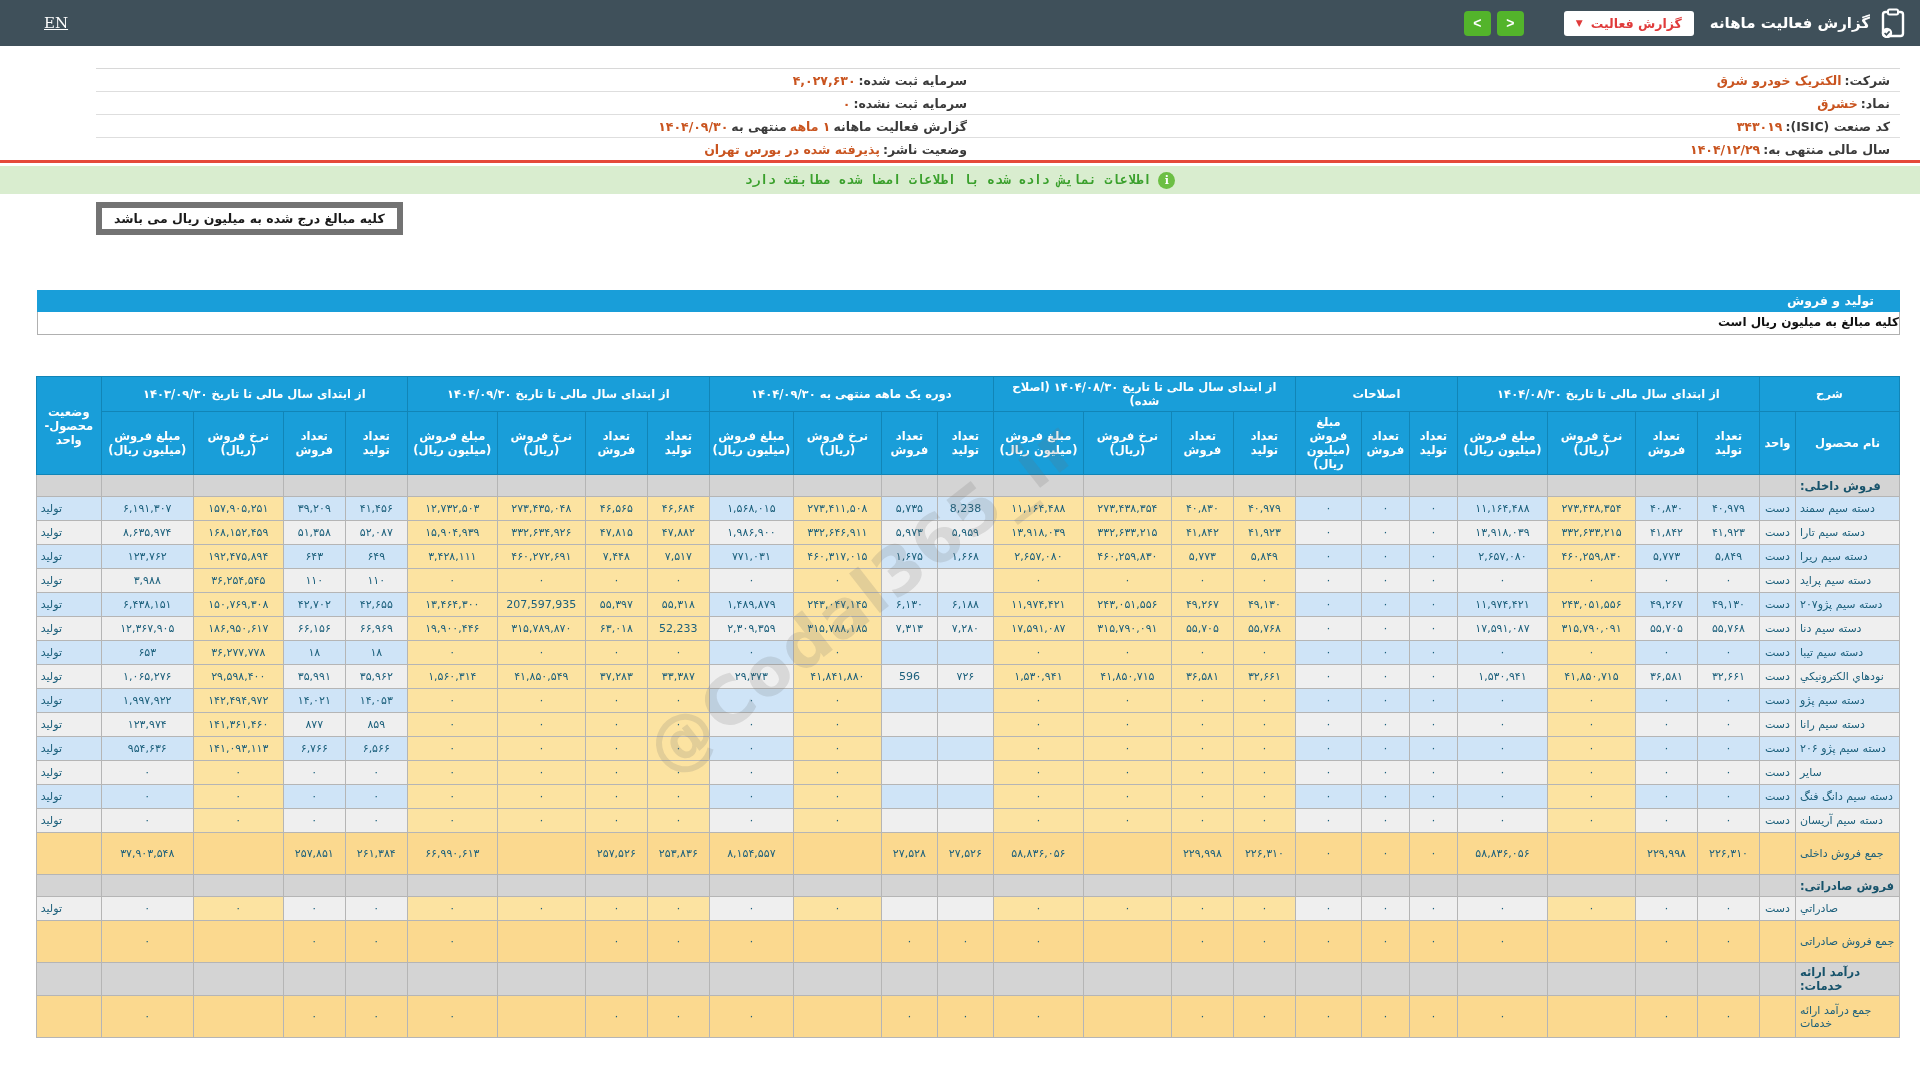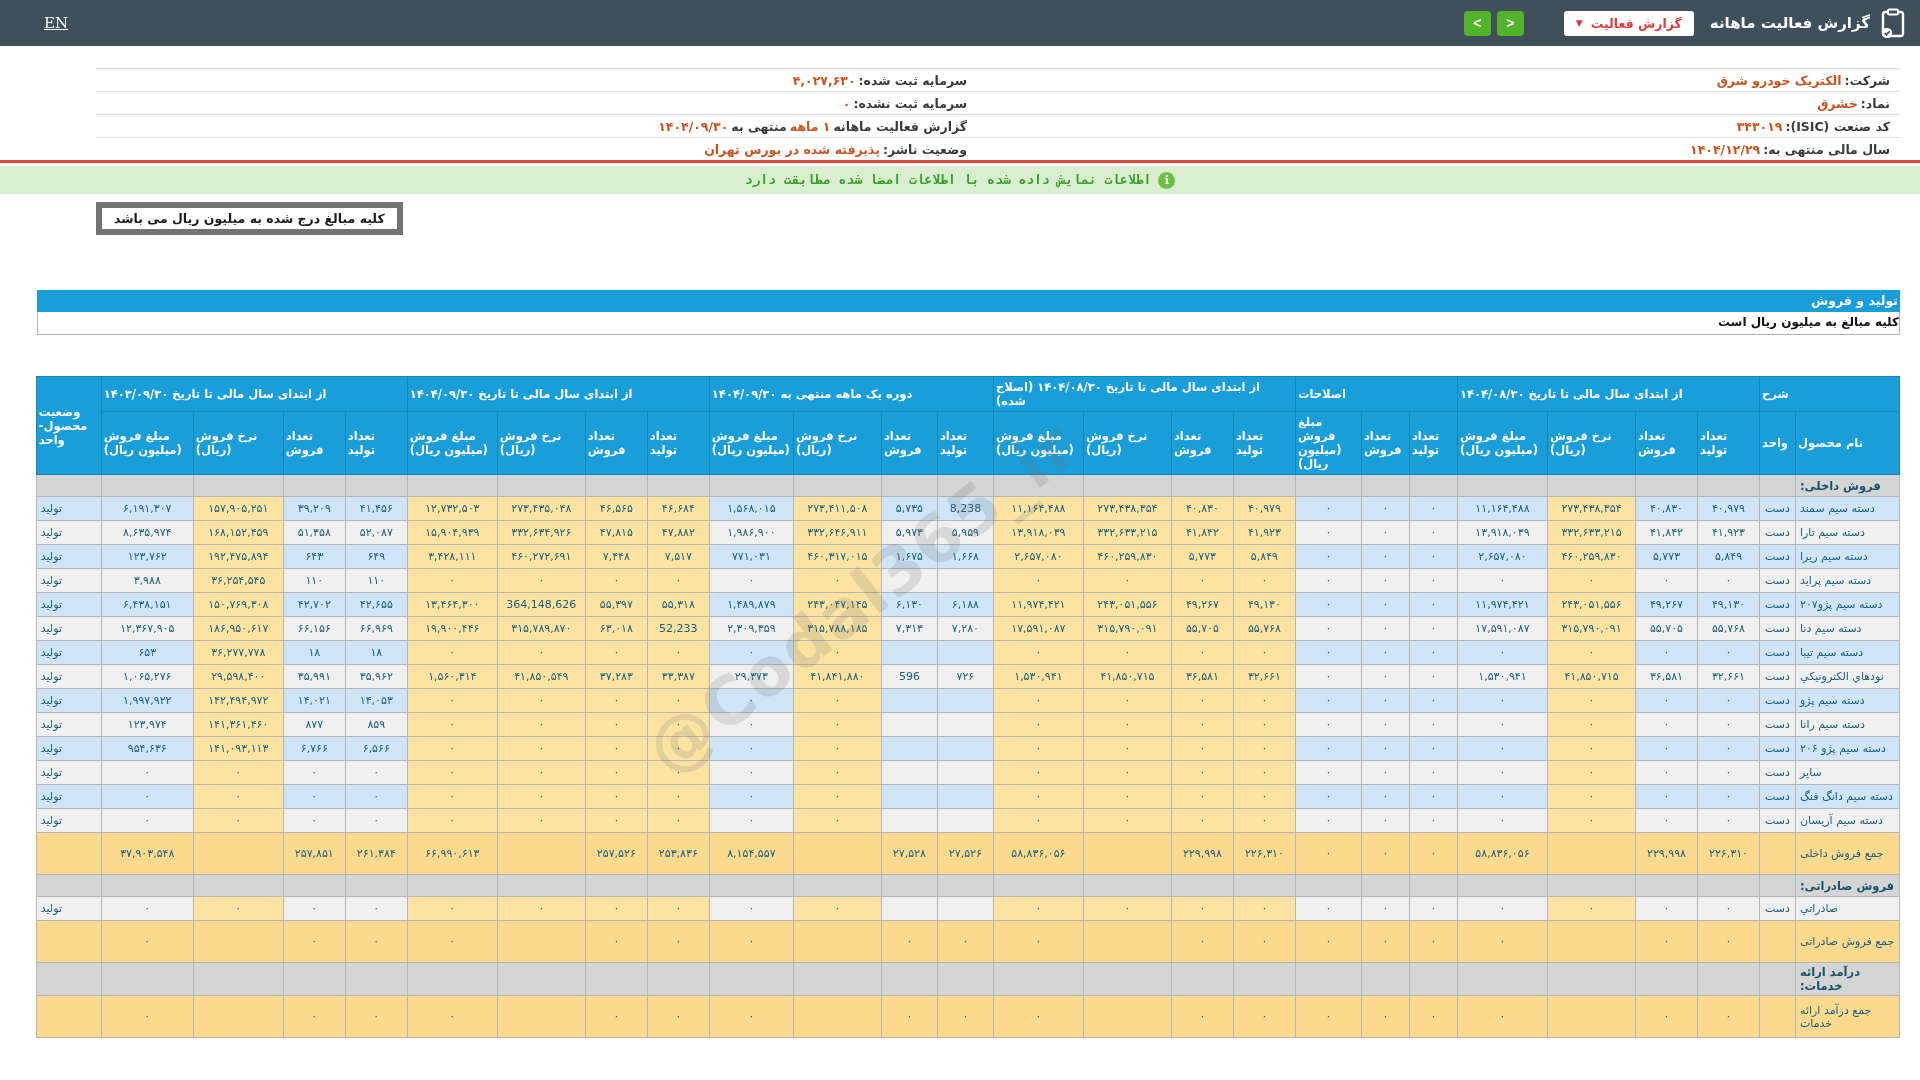--- a/index.html
+++ b/index.html
@@ -42,27 +42,27 @@
                 font-size:11px; font-weight:bold; display:flex; align-items:center;
                 justify-content:center; font-family:"DejaVu Serif", serif; }
 
   
   .unitbox { position:absolute; top:202px; left:96px; border:6px solid #737373; background:#fff;
              padding:3px 12px; font-size:12.5px; font-weight:bold; color:#1a1a1a; }
 
   
   .main { position:absolute; top:290px; right:20px; width:1863px; }
   .bluebar { height:22px; background:#199ed9; color:#fff; font-size:12.5px; font-weight:bold;
-             line-height:22px; padding-right:2px; }
+             line-height:22px; padding-right:26px; }
   .subbar { height:23px; background:#fff; border:1px solid #b0b0b0; border-top:none;
             color:#111; font-size:12px; font-weight:bold; line-height:21px; }
 
   table.grid { width:1863px; margin-top:41px; border-collapse:collapse; table-layout:fixed; }
   .grid th { background:#199ed9; color:#fff; font-size:11.5px; font-weight:bold;
-             border:1px solid #1185b7; padding:3px 2px; text-align:left; }
+             border:1px solid #1185b7; padding:3px 2px; text-align:center; }
   .grid thead tr.grp th { height:30px; }
   .grid thead tr.sub th { height:38px; }
   .grid td { border:1px solid #b5b5b5; font-size:11px; color:#1c607c; padding:2px 4px;
              text-align:center; height:24px; overflow:hidden; }
   .grid td.name { text-align:left; }
   .grid td.stat { text-align:left; padding-right:6px; }
   tr.b td { background:#cfe4f7; }
   tr.g td { background:#efefef; }
   .grid tbody td.y { background:#fce3a1; }
   tr.total td { background:#fbd98f !important; height:42px; }
@@ -379,21 +379,21 @@
             <td class="y">۴۹,۱۳۰</td>
             <td class="y">۴۹,۲۶۷</td>
             <td class="y">۲۴۳,۰۵۱,۵۵۶</td>
             <td class="y">۱۱,۹۷۴,۴۲۱</td>
             <td>۶,۱۸۸</td>
             <td>۶,۱۳۰</td>
             <td class="y">۲۴۳,۰۴۷,۱۴۵</td>
             <td>۱,۴۸۹,۸۷۹</td>
             <td class="y">۵۵,۳۱۸</td>
             <td class="y">۵۵,۳۹۷</td>
-            <td class="y">364,148,626</td>
+            <td class="y">207,597,935</td>
             <td class="y">۱۳,۴۶۴,۳۰۰</td>
             <td>۴۲,۶۵۵</td>
             <td>۴۲,۷۰۲</td>
             <td class="y">۱۵۰,۷۶۹,۳۰۸</td>
             <td>۶,۴۳۸,۱۵۱</td>
             <td class="stat">تولید</td>
           </tr>
           <tr class="data g">
             <td class="name">دسته سیم دنا</td>
             <td class="unit">دست</td>

